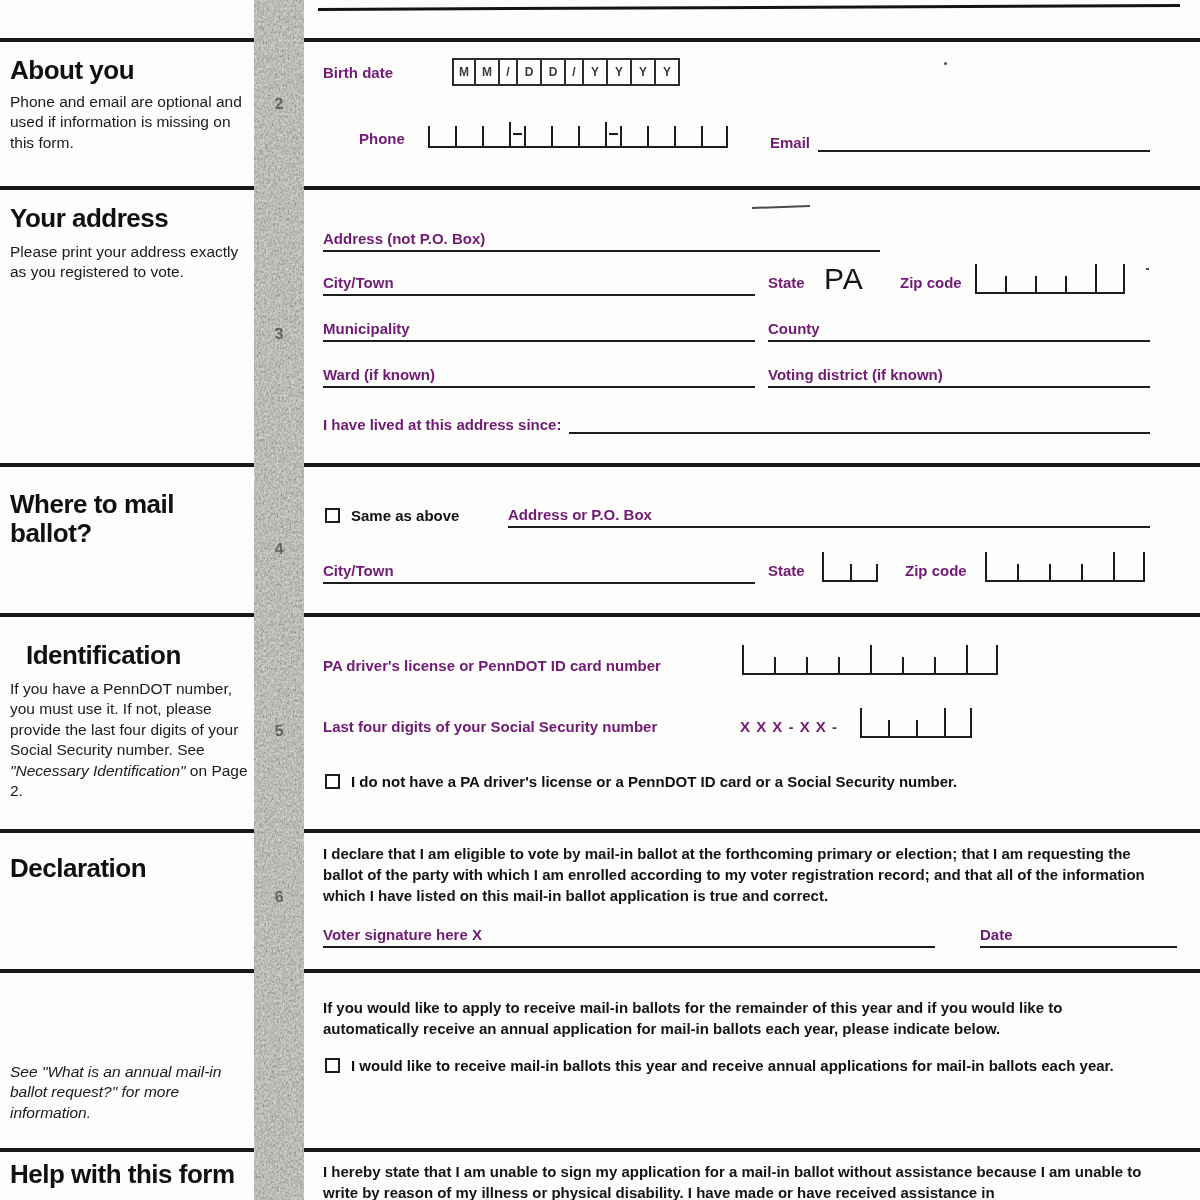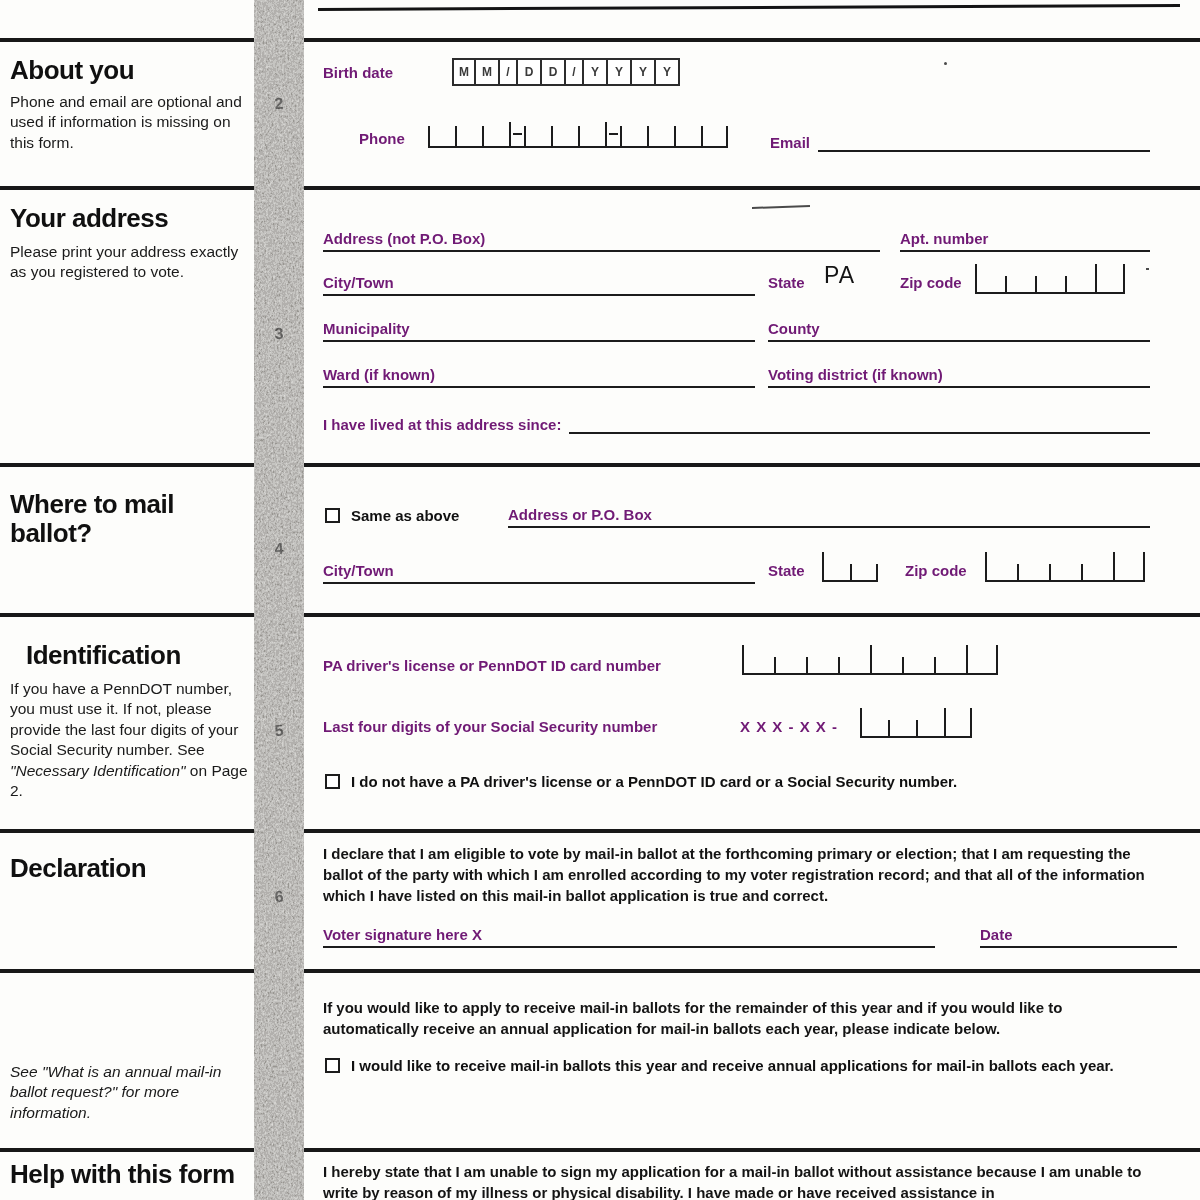--- a/index.html
+++ b/index.html
@@ -27,21 +27,21 @@
   .boxrow { position:absolute; display:flex; }
   .boxrow .bx { width:24px; height:28px; border:2px solid #2c2c2c; border-left-width:0; display:flex; align-items:center; justify-content:center; font-size:12px; font-weight:bold; color:#3a3a3a; background:#fff; }
   .boxrow .bx:first-child { border-left-width:2px; }
   .boxrow .bx.narrow { width:18px; }
   .cbrow { position:absolute; display:flex; gap:11px; align-items:flex-start; }
   .cb { width:15px; height:15px; border:2px solid #1c1c1c; background:#fff; flex:none; margin-top:2px; }
   .cb-lbl { font-size:15px; font-weight:bold; line-height:1.35; color:#101010; }
   .spine-num { position:absolute; left:262px; width:34px; text-align:center; font-size:16px; font-weight:bold; color:#14141488; z-index:4; transform:rotate(-4deg); }
   .stray { position:absolute; background:#4a4a4a; }
   .u-inline { }
-  .bigval { font-size:23px; font-weight:500; color:#141414; letter-spacing:1px; }
+  .bigval { font-size:30px; font-weight:500; color:#141414; letter-spacing:1px; }
 </style>
 </head>
 <body>
 
 <div class="page">
 
   <div class="abs" style="left:318px; top:6px; width:862px; height:3px; background:#141414; transform:rotate(-0.25deg);"></div>
 
   <div class="divider" style="top:38px;"></div>
   <div class="divider" style="top:186px;"></div>
@@ -117,23 +117,20 @@
     <span class="lbl">Email</span>
     <div class="line"></div>
   </div>
 
   <div class="abs sec-title" style="left:10px; top:204px;">Your address</div>
   <div class="abs note" style="left:10px; top:242px; width:235px;">Please print your address exactly as you registered to vote.</div>
 
   <div class="ufield" style="left:323px; top:224px; width:557px;">
     <span class="lbl">Address (not P.O. Box)</span>
   </div>
-  <div class="ufield" style="left:900px; top:224px; width:250px;">
-    <span class="lbl">Apt. number</span>
-  </div>
 
   <div class="ufield" style="left:323px; top:268px; width:432px;">
     <span class="lbl">City/Town</span>
   </div>
   <div class="abs lbl" style="left:768px; top:274px;">State</div>
   <div class="abs bigval" style="left:824px; top:262px;">PA</div>
   <div class="abs lbl" style="left:900px; top:274px;">Zip code</div>
   <div class="comb" style="left:975px; top:264px;">
     <div class="t t-l" style="width:30px;"></div>
       <div class="t t-s" style="width:30px;"></div>

